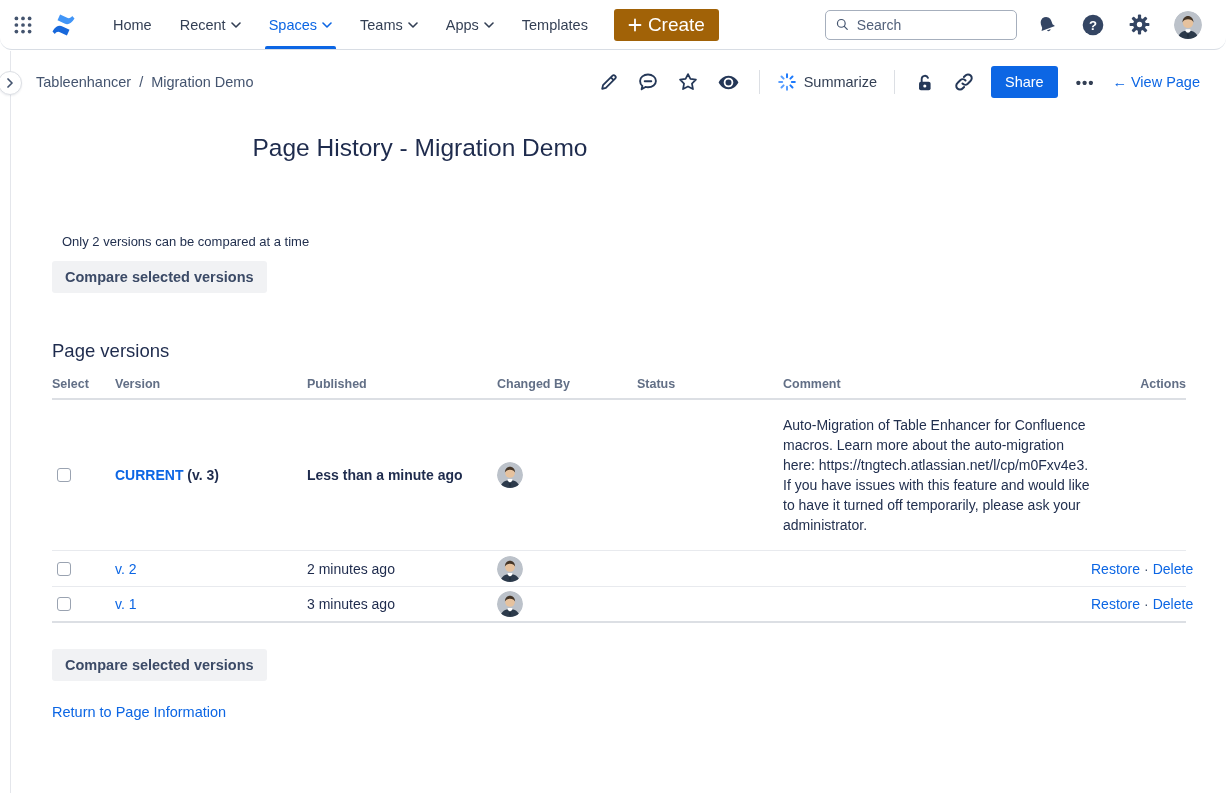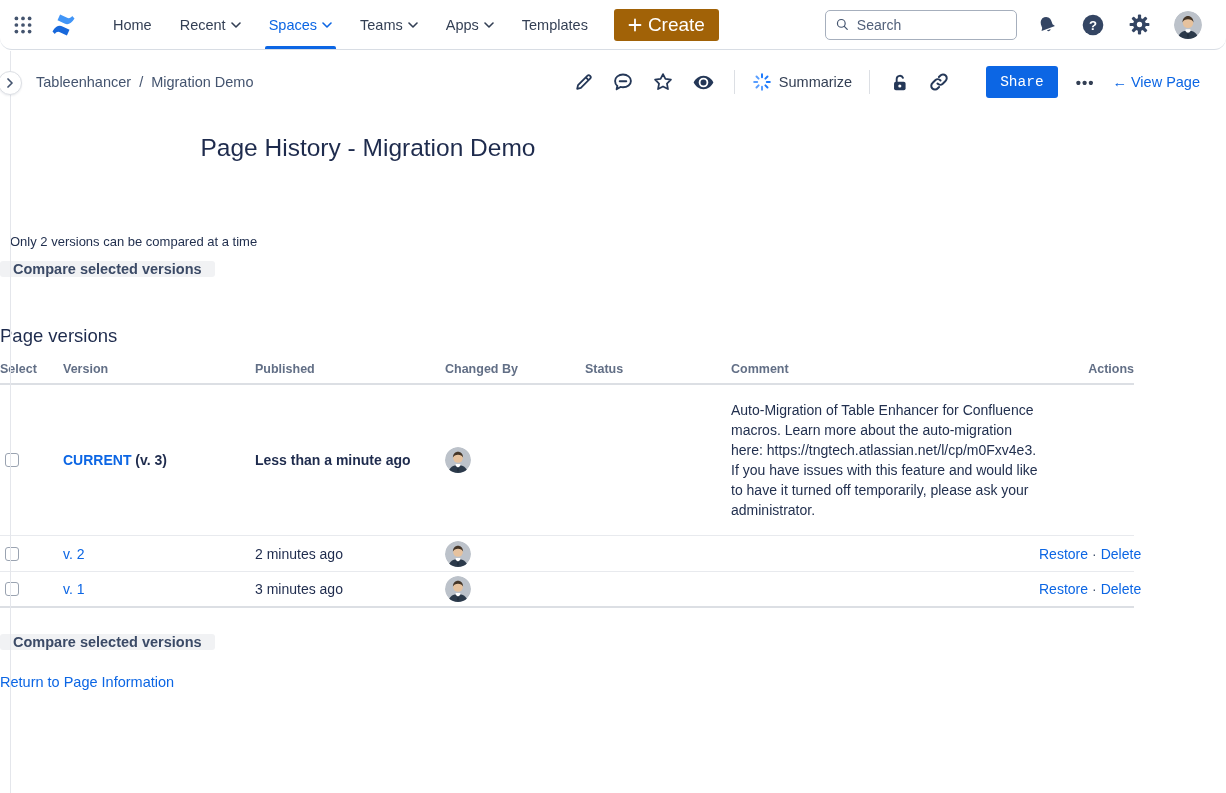--- a/index.html
+++ b/index.html
@@ -45,33 +45,33 @@
   .breadcrumb a { color:#44546F; text-decoration:none; cursor:pointer; }
   .toolbar { margin-left:auto; display:flex; align-items:center; gap:14px; }
   .tool-icon { display:flex; align-items:center; justify-content:center;
     background:none; border:none; cursor:pointer; padding:2px; }
   .tb-divider { width:1px; height:24px; background:#DCDFE4; margin:0 3px; }
   .summarize-btn { display:flex; align-items:center; gap:7px; background:none;
     border:none; font-size:14.5px; font-weight:500; color:#333F54; cursor:pointer;
     font-family:inherit; }
   .share-btn { background:#0C66E4; color:#fff; border:none; border-radius:3px;
     height:32px; padding:0 14px; font-size:14.5px; font-weight:500; cursor:pointer;
-    font-family:Liberation Mono, monospace;margin-left:20px; }
+    font-family:Liberation Sans, sans-serif; }
   .more-btn { background:none; border:none; color:#333F54; font-size:15px;
     font-weight:700; letter-spacing:1px; cursor:pointer; padding:2px 4px; }
   .view-page-link { display:flex; align-items:center; gap:4px; color:#0C66E4;
     font-size:14.5px; text-decoration:none; cursor:pointer; }
 
   
-  .main { }
+  .main { padding-left:52px; }
   .page-title-wrap { width:840px; text-align:center; margin-top:20px; margin-left:-52px; }
   .page-title { font-size:24.5px; font-weight:500; color:#1E2B4D; }
   .compare-hint { margin-top:72px; margin-left:10px; font-size:13px; color:#22304F; }
   .compare-btn { margin-top:12px; display:inline-block; background:#F1F2F4;
-    color:#3B4A66; border:none; border-radius:3px; height:16px; padding:0 13px;
+    color:#3B4A66; border:none; border-radius:3px; height:32px; padding:0 13px;
     font-size:14.5px; font-weight:700; cursor:pointer; font-family:inherit; }
   .section-title { margin-top:47px; font-size:18.5px; font-weight:500; color:#1E2B4D; }
 
   
   .versions-table { width:1134px; margin-top:15px; font-size:14px; }
   .vrow { display:flex; align-items:center; }
   .vrow.header { padding-bottom:7px; border-bottom:2px solid #DCDFE4; }
   .vrow.header .cell { font-size:12.5px; font-weight:700; color:#626F86; }
   .vrow.body { border-bottom:1px solid #E8EAEE; }
   .vrow.body.last { border-bottom:2px solid #DCDFE4; }

